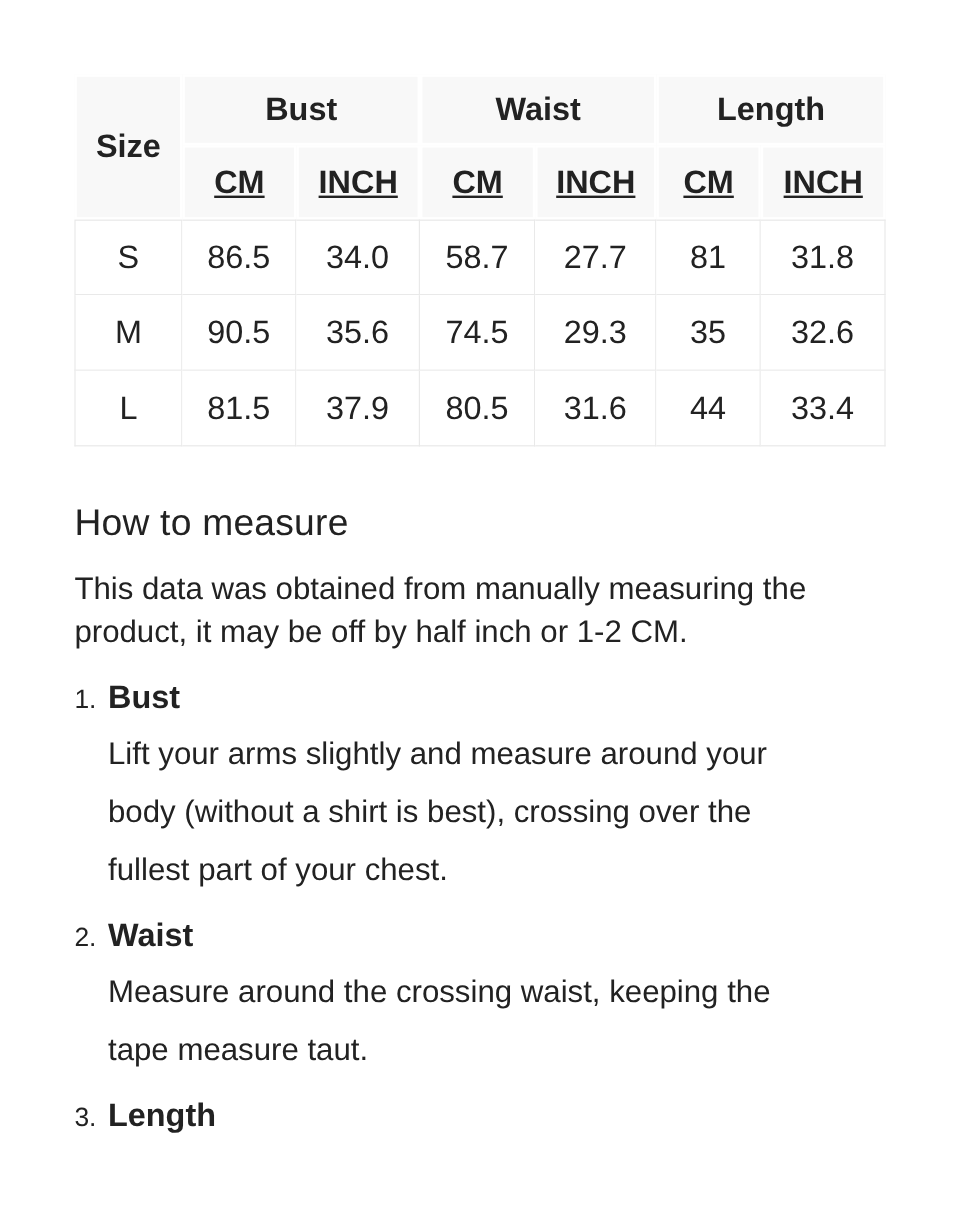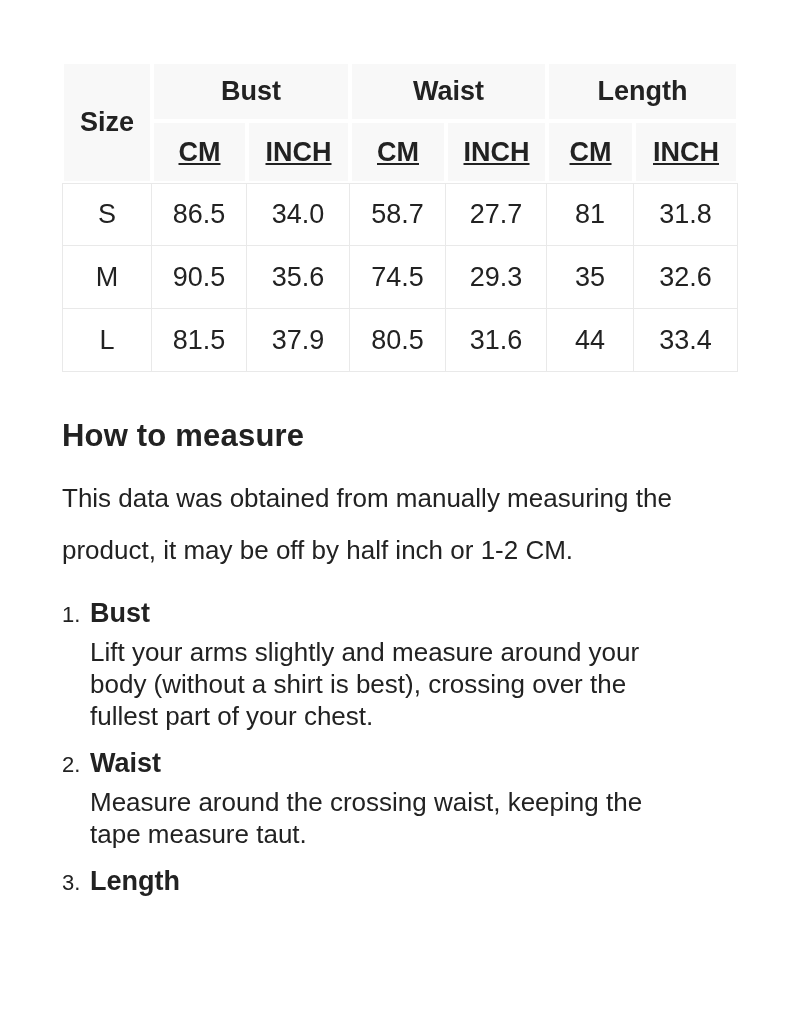--- a/index.html
+++ b/index.html
@@ -45,27 +45,27 @@
     border-bottom: 1px solid #e9e9e9;
     font-weight: 400;
   }
   table.size-chart td:first-child { border-left: 1px solid #e9e9e9; }
   table.size-chart tbody tr:first-child td { border-top: 1px solid #e9e9e9; }
 
   
   .howto h2 {
     font-size: 31px;
     line-height: 36px;
-    font-weight: 700;
+    font-weight: 400;
     margin-bottom: 18px;
     letter-spacing: 0.2px;
   }
   .howto .intro {
     font-size: 26px;
-    line-height: 52px;
+    line-height: 36px;
     white-space: pre-line;
     margin-bottom: 22px;
   }
   .steps { list-style: none; }
   .step-head {
     display: flex;
     align-items: baseline;
     margin-bottom: 7px;
   }
   .step-marker {
@@ -73,21 +73,21 @@
     flex: 0 0 28px;
     font-size: 22px;
     text-align: left;
   }
   .step-term {
     font-size: 27px;
     font-weight: 700;
   }
   .step-desc {
     font-size: 26px;
-    line-height: 32px;
+    line-height: 48px;
     white-space: pre-line;
     margin: 0 0 16px 28px;
     max-width: 624px;
   }
 </style>
 </head>
 <body>
 
 <div class="page">
 

